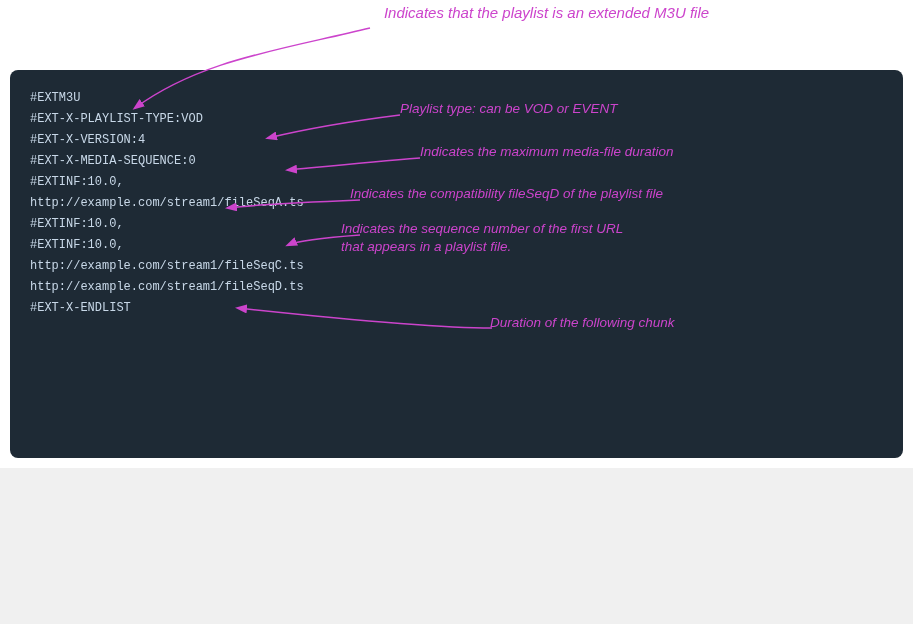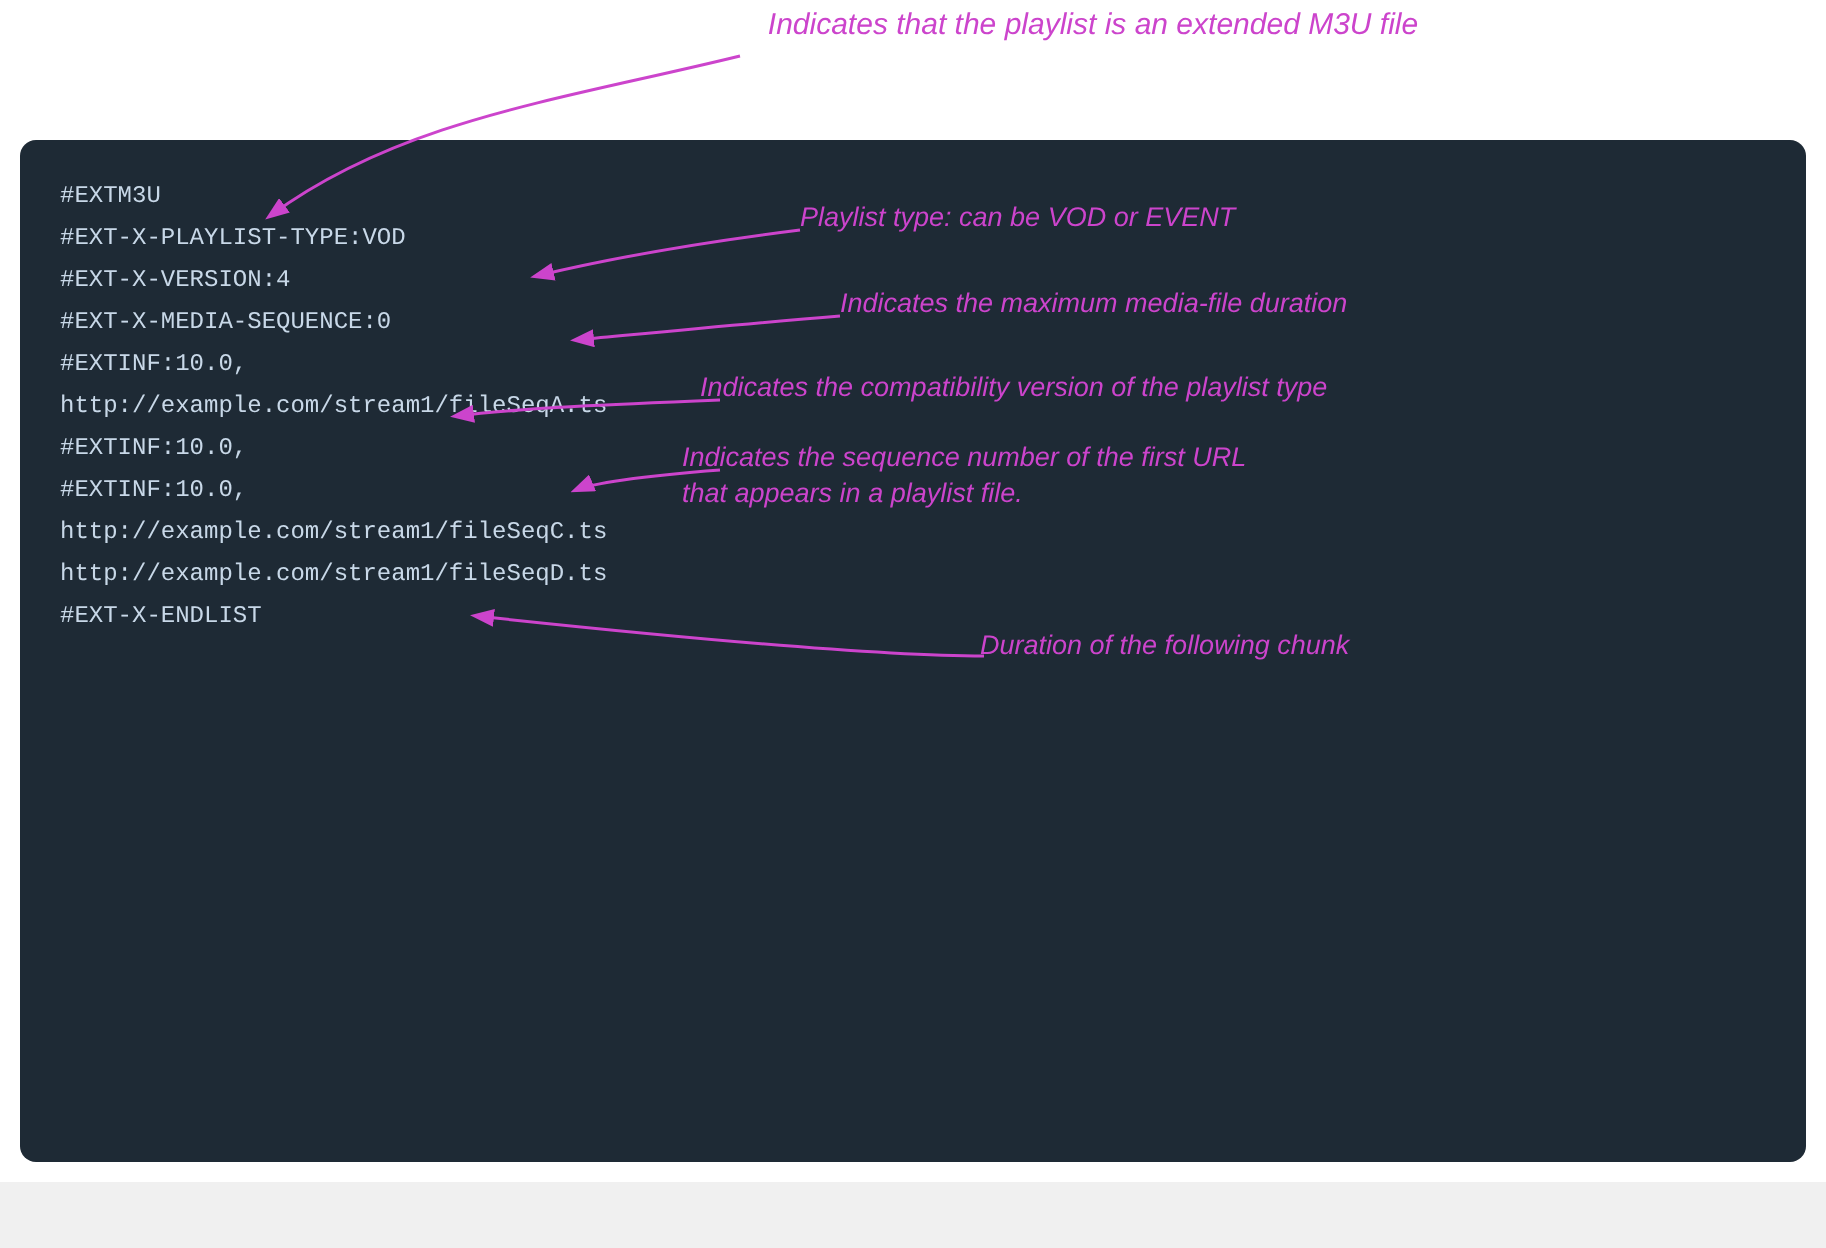--- a/index.html
+++ b/index.html
@@ -8,21 +8,21 @@
       width: 913px;
       height: 624px;
       background: #f0f0f0;
       font-family: 'Courier New', Courier, monospace;
       position: relative;
       overflow: hidden;
     }
 
     .outer-container {
       width: 913px;
-      height: 591px;
+      height: 468px;
       position: relative;
       background: white;
     }
 
     
     .top-annotation {
       position: absolute;
       top: 4px;
       left: 180px;
       right: 0;
@@ -96,21 +96,21 @@
 
   <div class="annotation" style="top: 100px; left: 400px; text-align: right;">
     <span>Playlist type: can be VOD or EVENT</span>
   </div>
 
   <div class="annotation" style="top: 143px; left: 420px; font-style: italic;">
     <span>Indicates the maximum media-file duration</span>
   </div>
 
   <div class="annotation" style="top: 185px; left: 350px;">
-    <span>Indicates the compatibility version of the playlist type</span>
+    <span>Indicates the compatibility fileSeqD of the playlist file</span>
   </div>
 
   <div class="annotation" style="top: 220px; left: 341px; max-width: 340px;">
     <span>Indicates the sequence number of the first URL<br>that appears in a playlist file.</span>
   </div>
 
   <div class="annotation" style="top: 314px; left: 490px;">
     <span>Duration of the following chunk</span>
   </div>
 

